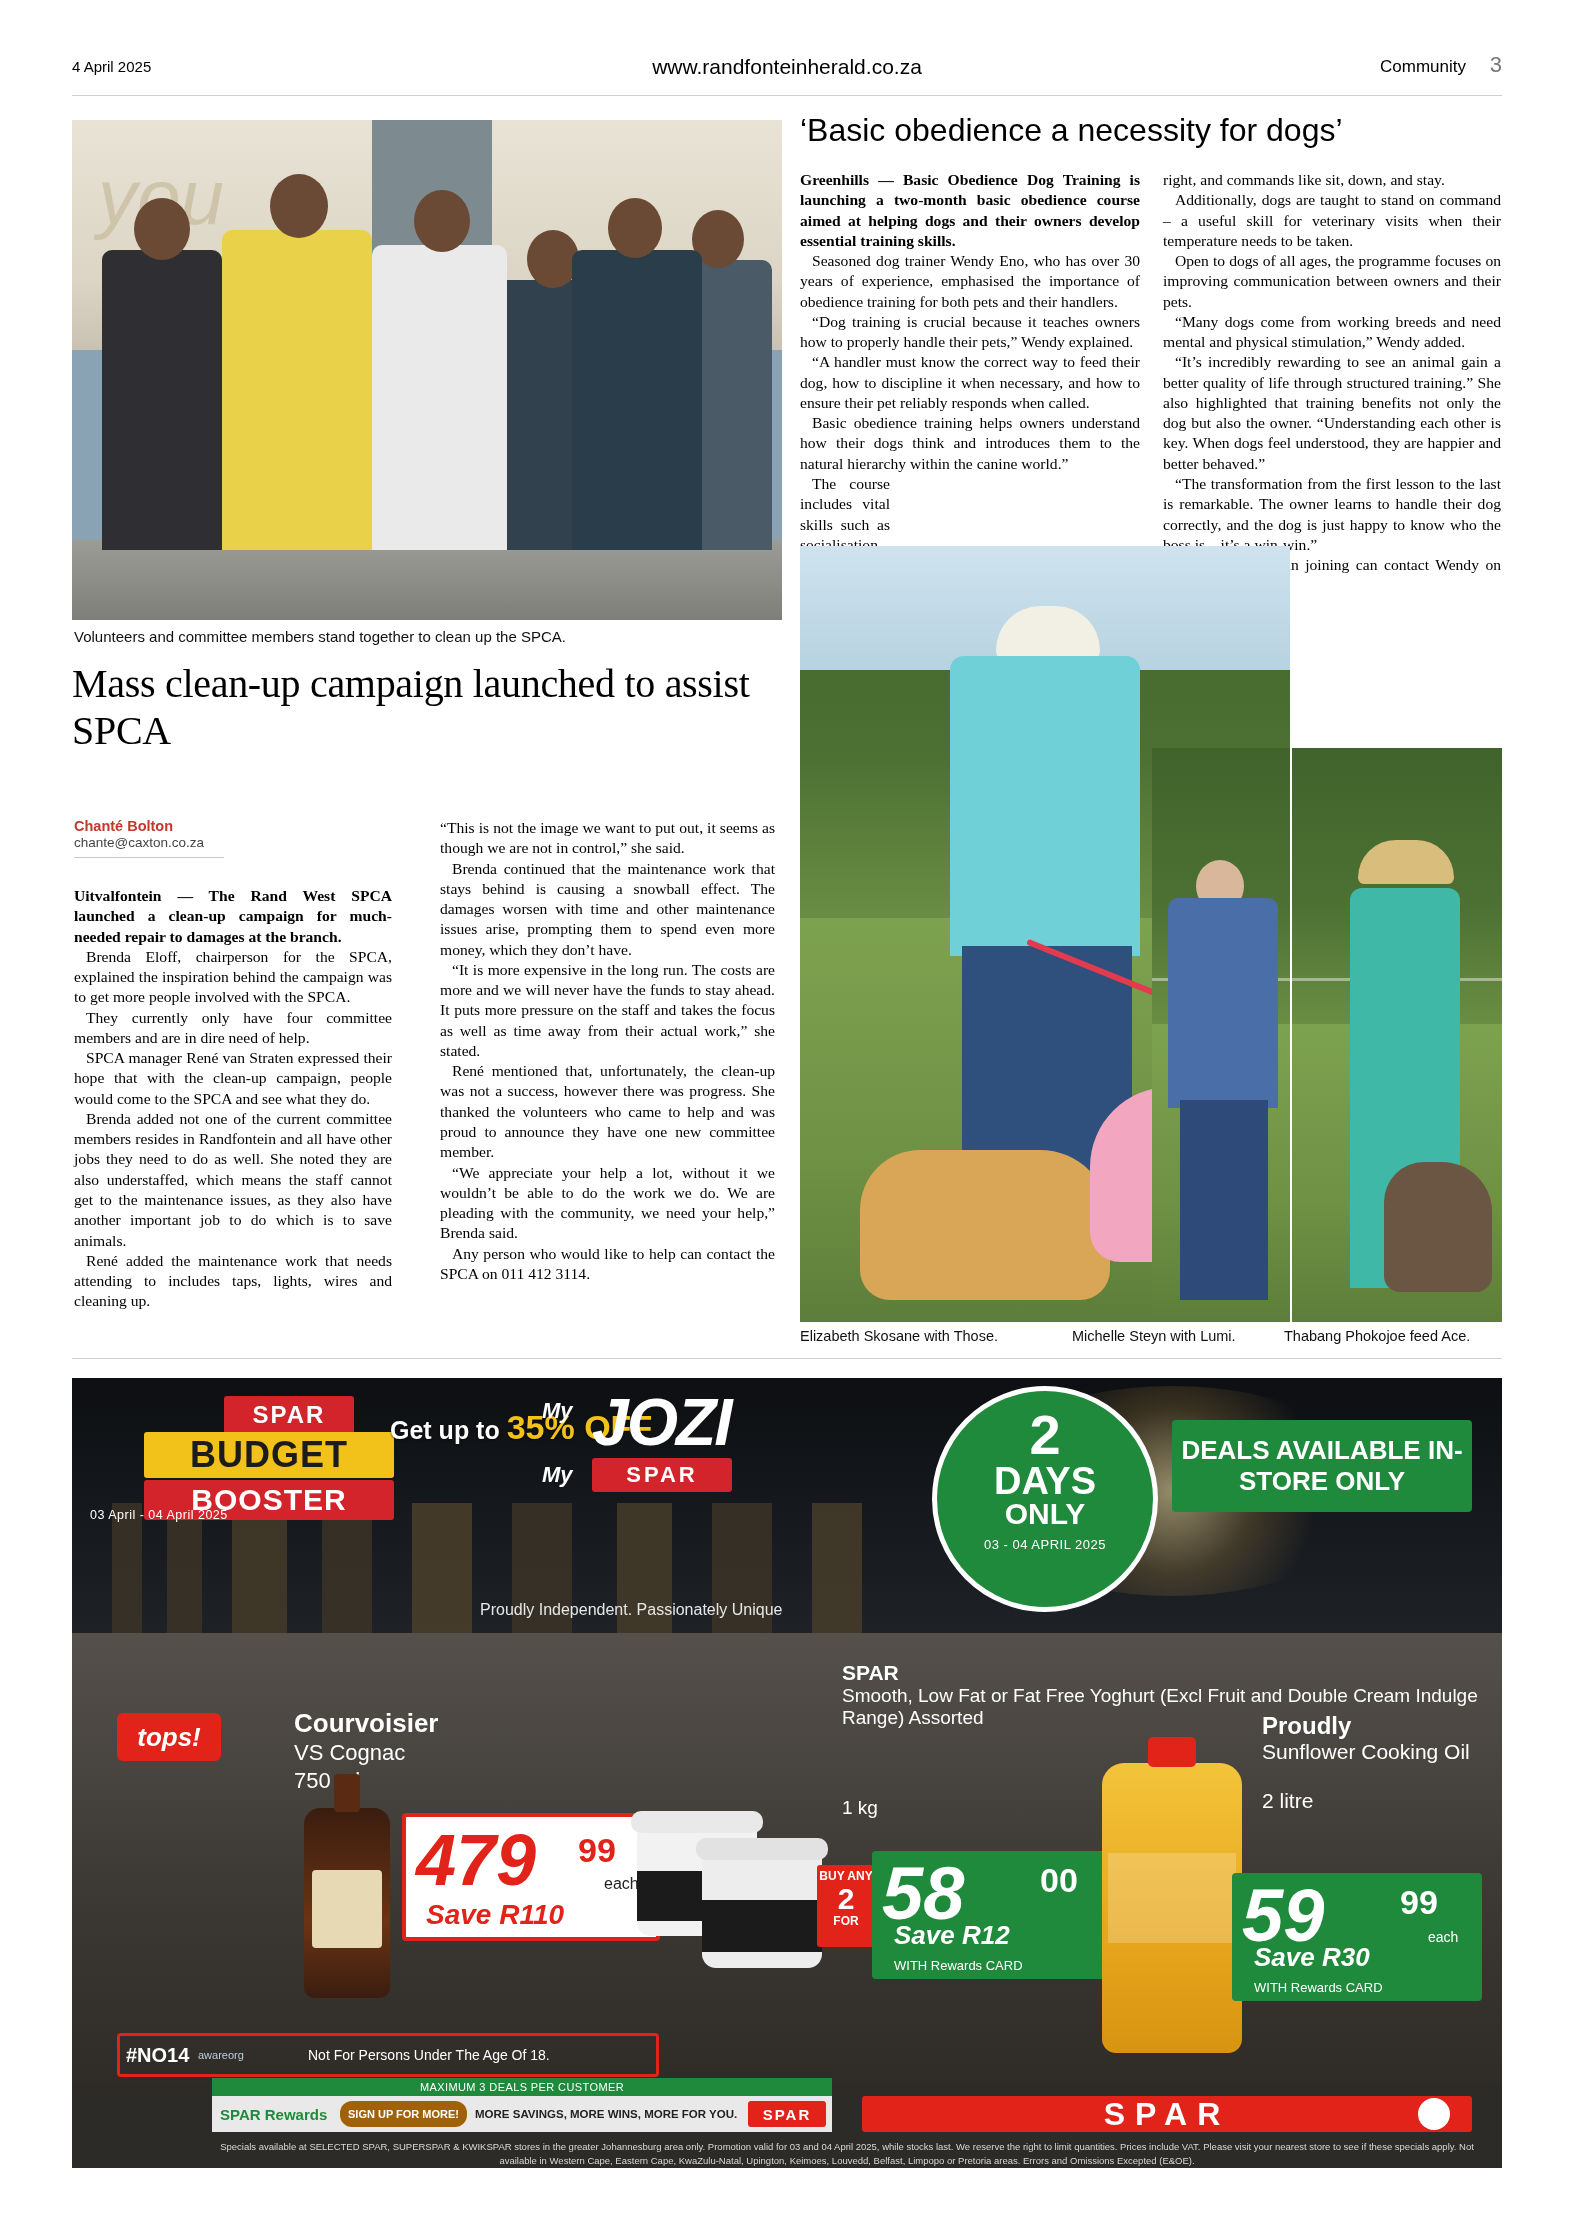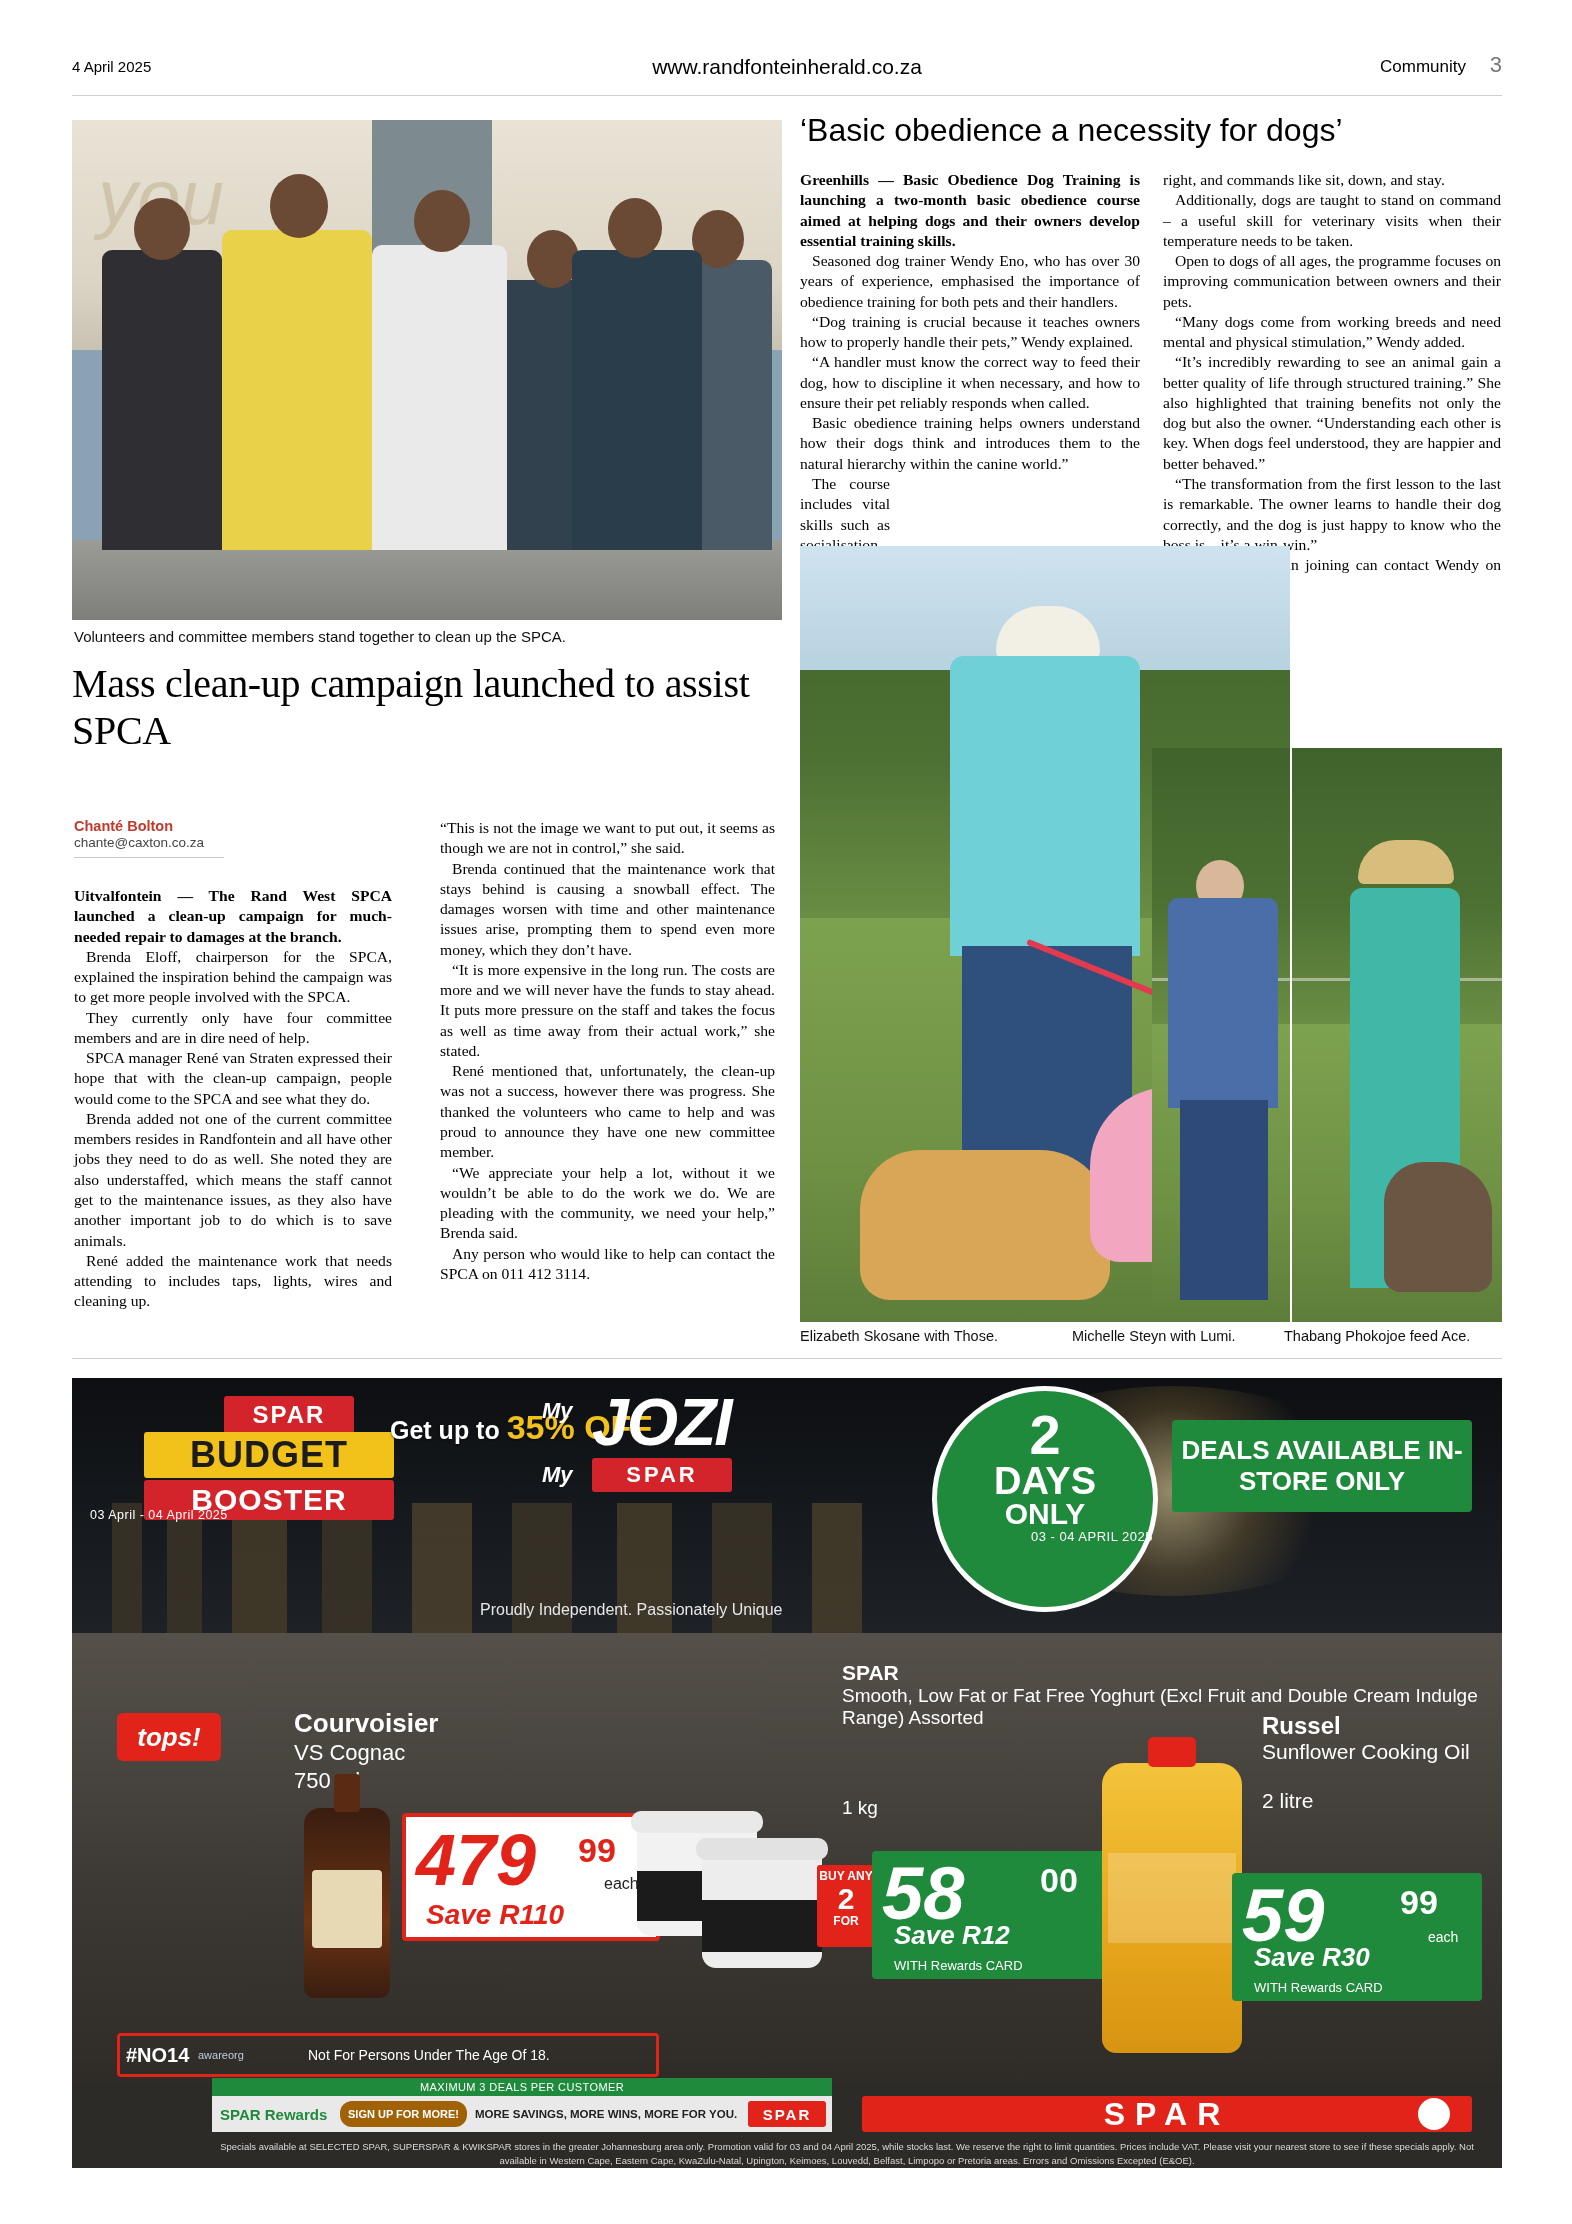--- a/index.html
+++ b/index.html
@@ -354,21 +354,21 @@
     position: absolute; left: 860px; top: 8px; width: 216px; height: 216px;
     border-radius: 50%;
     background: #1f8a3c;
     border: 5px solid #fff;
     color: #fff;
     text-align: center;
   }
   .daysonly .n2 { font-size: 56px; font-weight: bold; margin-top: 16px; line-height: 1; }
   .daysonly .days { font-size: 38px; font-weight: bold; line-height: .95; }
   .daysonly .only { font-size: 30px; font-weight: bold; line-height: 1; }
-  .daysonly .dts { font-size: 13px; letter-spacing: .5px; text-align: right; }
+  .daysonly .dts { font-size: 13px; margin-top: 8px; letter-spacing: .5px; }
   .dealsbox {
     position: absolute; left: 1100px; top: 42px; width: 300px; height: 92px;
     background: #1f8a3c; border-radius: 4px; color: #fff;
     display: flex; align-items: center; justify-content: center; text-align: center;
     font-size: 26px; font-weight: bold; line-height: 1.2;
   }
 
   .ad-mid {
     position: absolute; left: 0; top: 255px; width: 100%; height: 450px;
     background: linear-gradient(180deg,#55504a 0%, #3d3a35 55%, #2f2c28 100%);
@@ -710,21 +710,21 @@
         <span class="big">2</span>
         <span>FOR</span>
       </div>
       <div class="greenbox gb-yog">
         <div class="num">58</div>
         <div class="cents">00</div>
         <div class="save">Save R12</div>
         <div class="with">WITH Rewards CARD</div>
       </div>
 
-      <div class="prod-title exc-title">Russel</div>
+      <div class="prod-title exc-title">Proudly</div>
       <div class="prod-title exc-lines">Sunflower Cooking Oil</div>
       <div class="prod-title" style="left:1190px; top:156px; font-size:21px; font-weight:normal;">2 litre</div>
       <div class="oilbottle">
         <div class="cap"></div>
         <div class="lbl"></div>
       </div>
       <div class="greenbox gb-oil">
         <div class="num">59</div>
         <div class="cents">99</div>
         <div class="each">each</div>

